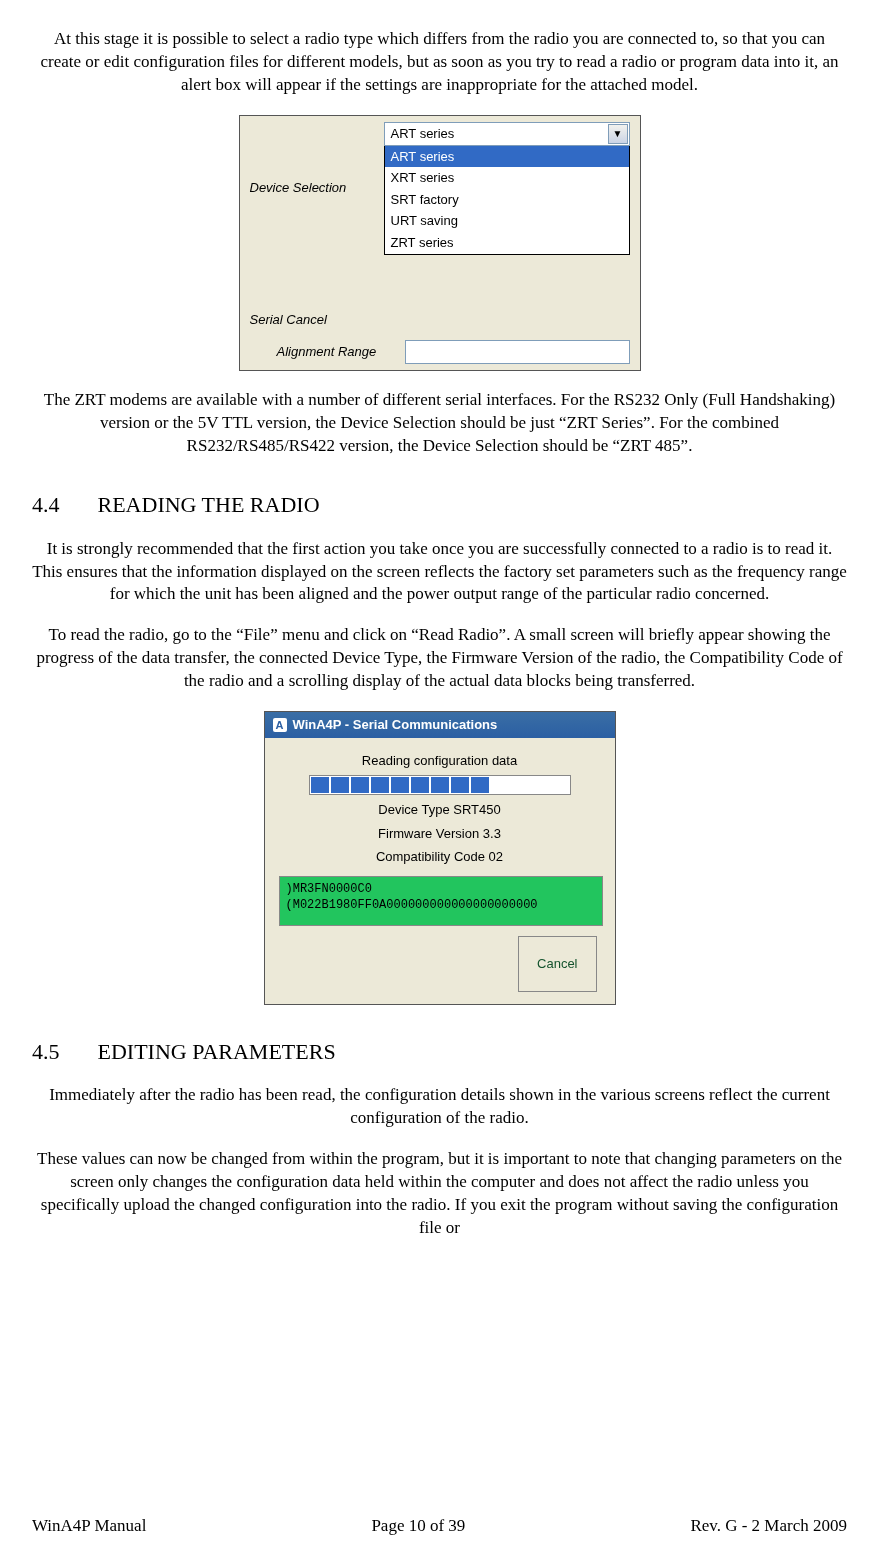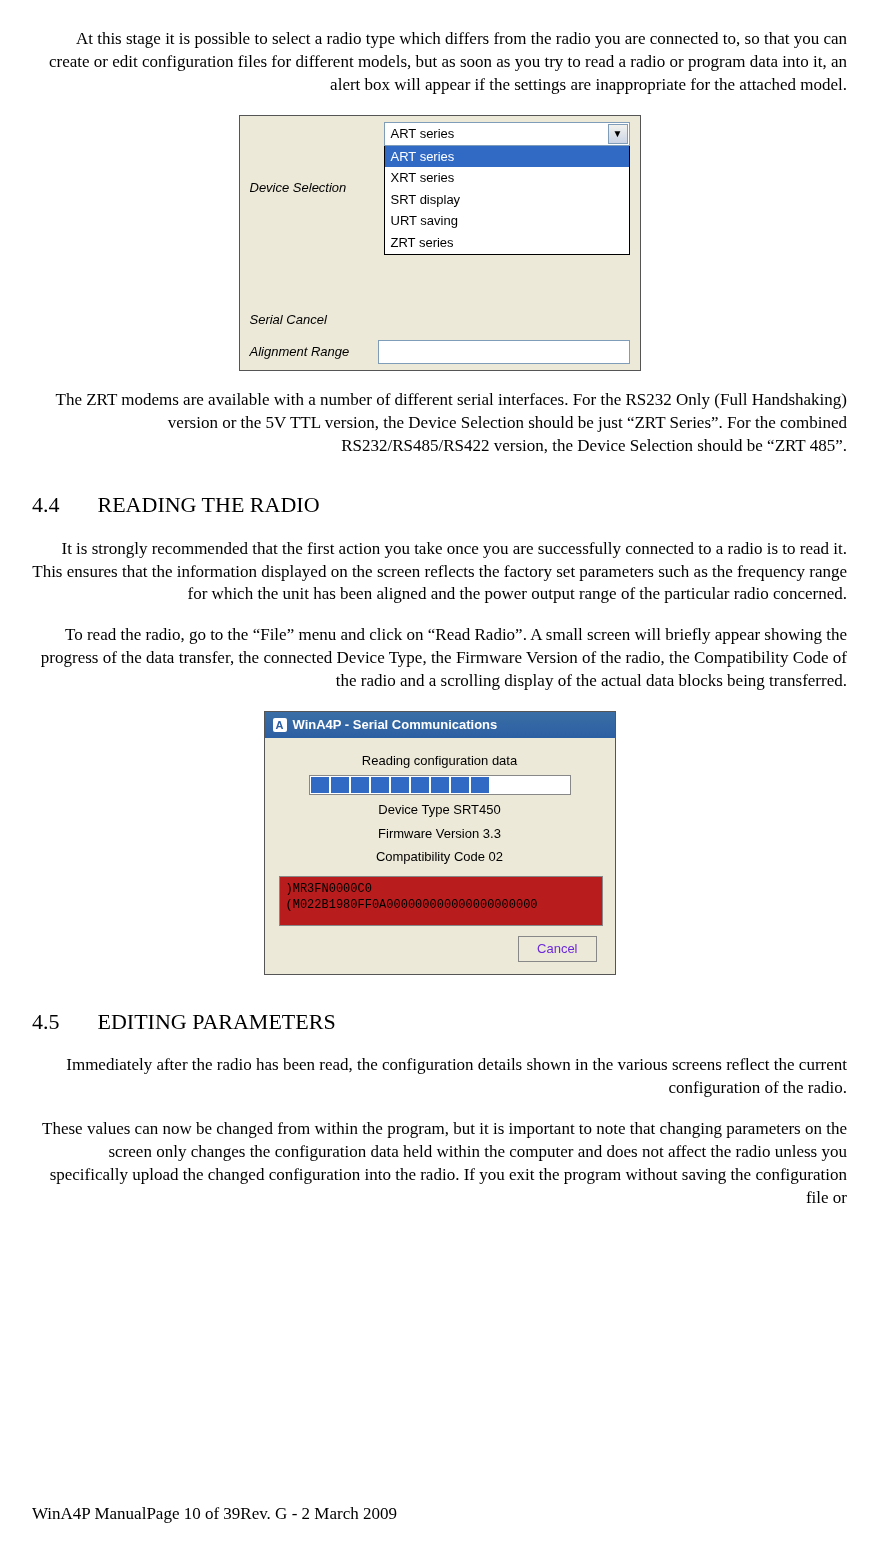--- a/index.html
+++ b/index.html
@@ -10,21 +10,21 @@
     background: #fff;
     margin: 0;
     padding: 28px 32px 20px 32px;
     width: 879px;
     box-sizing: border-box;
     min-height: 1546px;
     position: relative;
   }
   p {
     margin: 0 0 18px 0;
-    text-align: right;
+    text-align: center;
   }
   h2 {
     font-family: "Palatino Linotype", "Book Antiqua", Palatino, serif;
     font-weight: normal;
     font-size: 22px;
     margin: 32px 0 18px 0;
   }
   h2 .secnum { display:inline-block; width:60px; }
   .figure-wrap {
     text-align: center;
@@ -71,21 +71,21 @@
   }
   .combo-item {
     padding: 2px 6px;
   }
   .combo-item.selected {
     background: #316ac5;
     color: #fff;
   }
   .fig1-row.serial { padding-top:50px; }
   .fig1-alignrow {
-    padding:6px 10px; display:flex; gap:8px; align-items:center;
+    padding:6px 10px; display:flex; gap:8px; align-items:center;margin-left:27px;
   }
   .fig1-align-value {
     flex:1; border:1px solid #7f9db9; background:#fff;
     padding:2px 6px; color:#777; font-size:12px; height:18px; overflow:hidden;
   }
   
   .fig2 { width: 350px; }
   .fig2-title {
     background: linear-gradient(#3a6ea5,#2b5fa3);
     color: #fff;
@@ -107,67 +107,67 @@
     background:#fff;
     margin: 6px auto;
     display:flex;
   }
   .progress-block {
     width:18px; height:16px; margin:1px;
     background:#316ac5;
   }
   .fig2-databox {
     border:1px solid #888;
-    background:#b91c1c;
+    background:#22c55e;
     font-family: "Courier New", monospace;
     font-size:12px;
     text-align:left;
     padding:4px 6px;
     margin:10px auto 10px auto;
     width: 310px;
     height: 40px;
     overflow:hidden;
   }
   .fig2-btnrow { text-align:right; padding-right:4px; }
   .fig2-btn {
     display:inline-block;
     border:1px solid #888;
     background:#ece9d8;
-    color:#6d28d9;
-    padding:3px 18px;
+    color:#14532d;
+    padding:18px 18px;
     font-family: Tahoma, sans-serif;
     font-size:13px;
   }
   .footer {
     position:absolute;
-    bottom:20px;
+    bottom:8px;
     left:32px; right:32px;
     display:flex;
-    justify-content:flex-start;
+    justify-content:space-between;
     font-size:17px;
   }
 </style>
 </head>
 <body>
 
 <p>At this stage it is possible to select a radio type which differs from the radio you are connected to, so that you can create or edit configuration files for different models, but as soon as you try to read a radio or program data into it, an alert box will appear if the settings are inappropriate for the attached model.</p>
 
 <div class="figure-wrap">
   <div class="figure fig1">
     <div class="fig1-row">
       <div class="fig1-label">Device Selection</div>
       <div class="fig1-combo">
         <div class="combo-selected">
           <span>ART series</span>
           <span class="combo-arrow">▼</span>
         </div>
         <div class="combo-list">
           <div class="combo-item selected">ART series</div>
           <div class="combo-item">XRT series</div>
-          <div class="combo-item">SRT display</div>
+          <div class="combo-item">SRT factory</div>
           <div class="combo-item">URT saving</div>
           <div class="combo-item">ZRT series</div>
         </div>
       </div>
     </div>
     <div class="fig1-row serial">
       <div class="fig1-label">Serial Cancel</div>
     </div>
     <div class="fig1-alignrow">
       <div class="fig1-label">Alignment Range</div>

